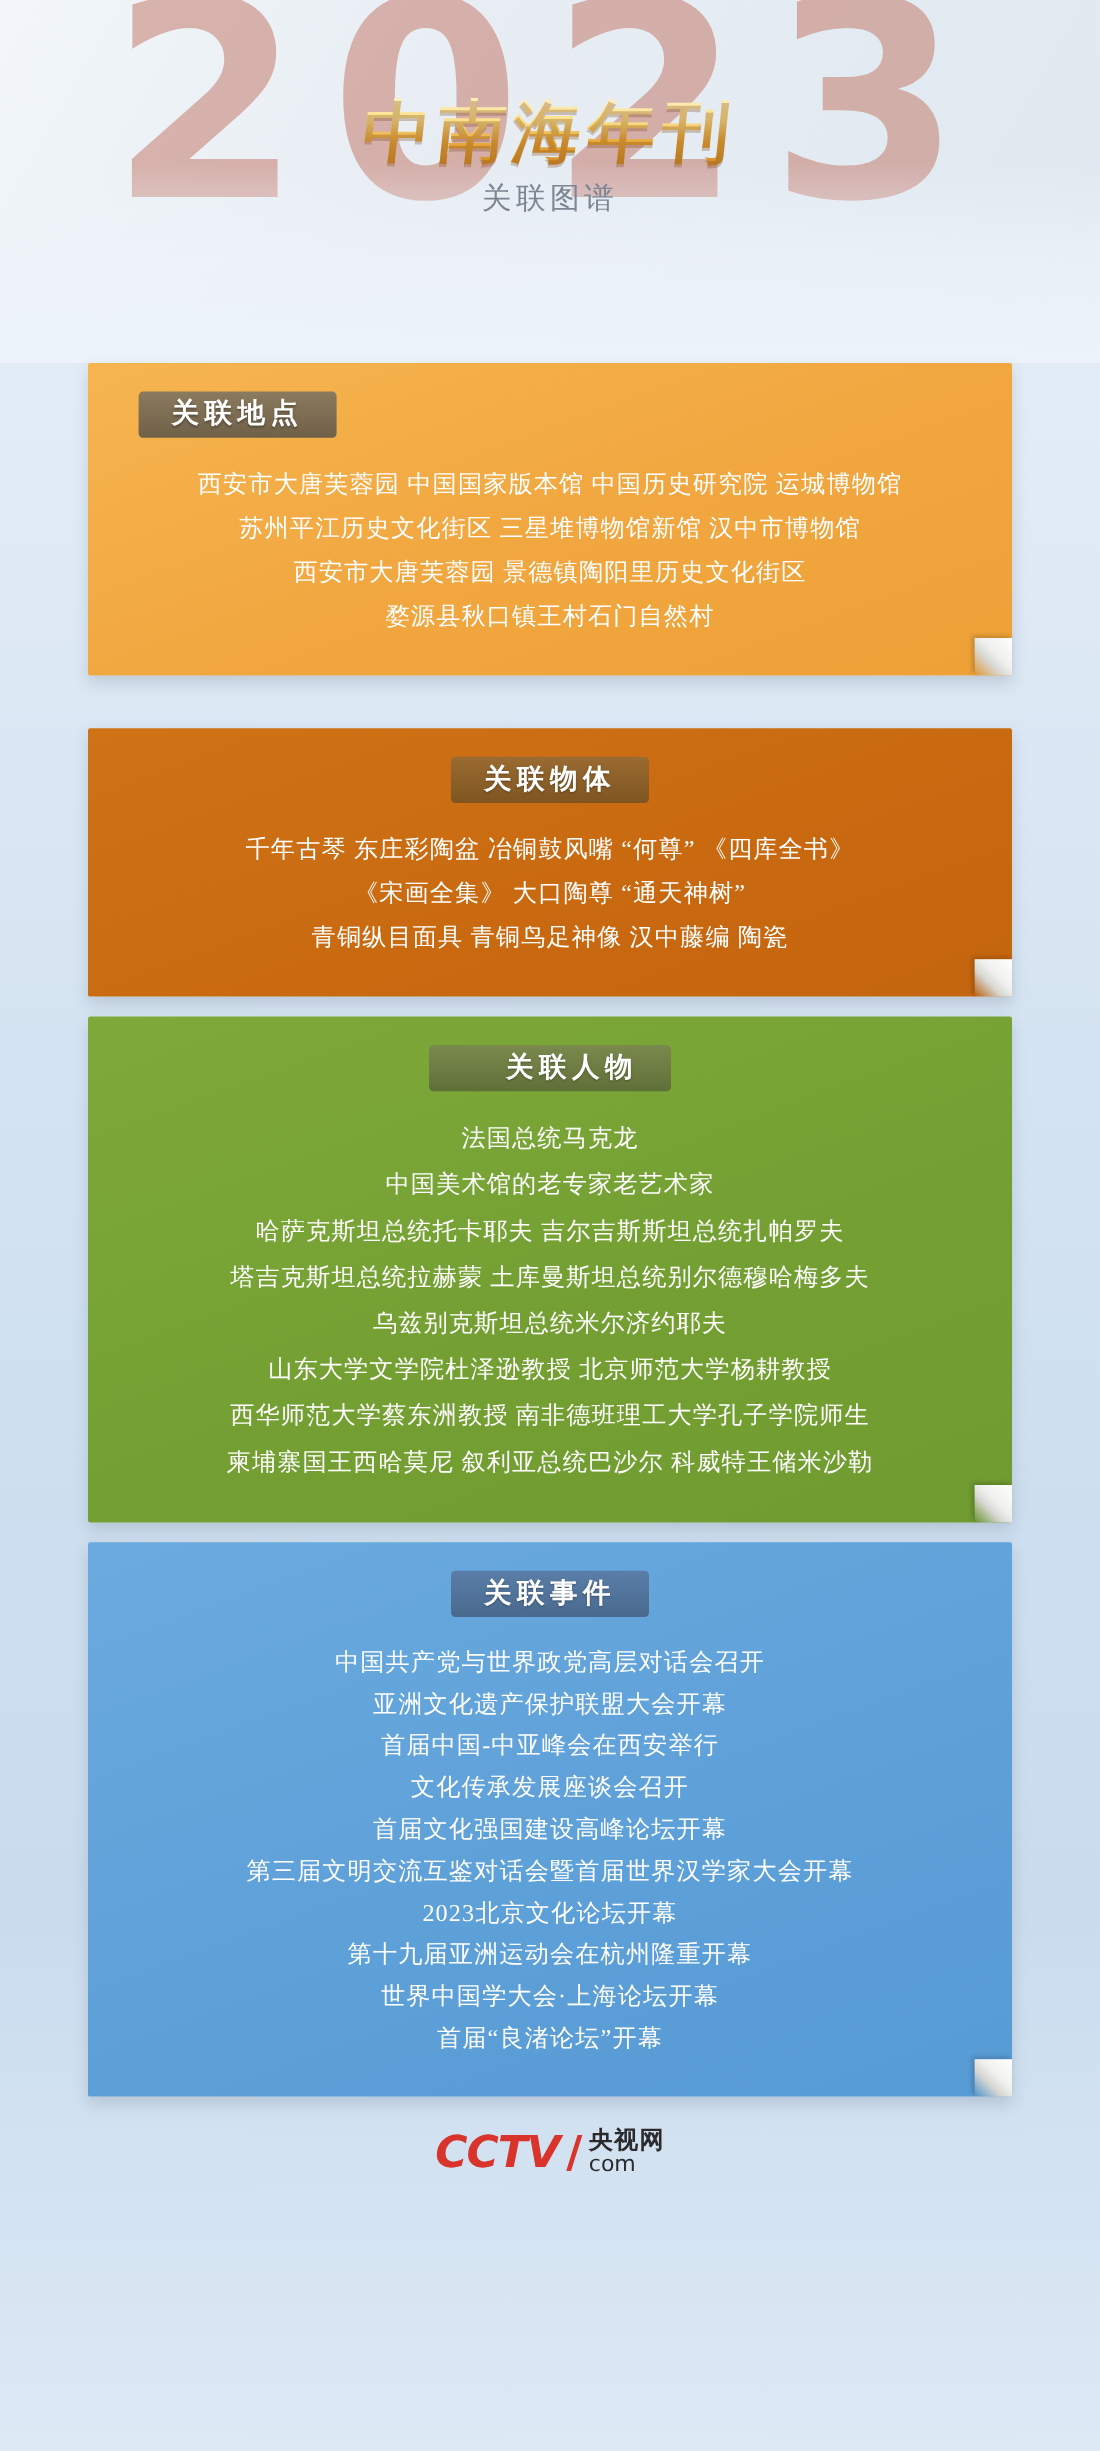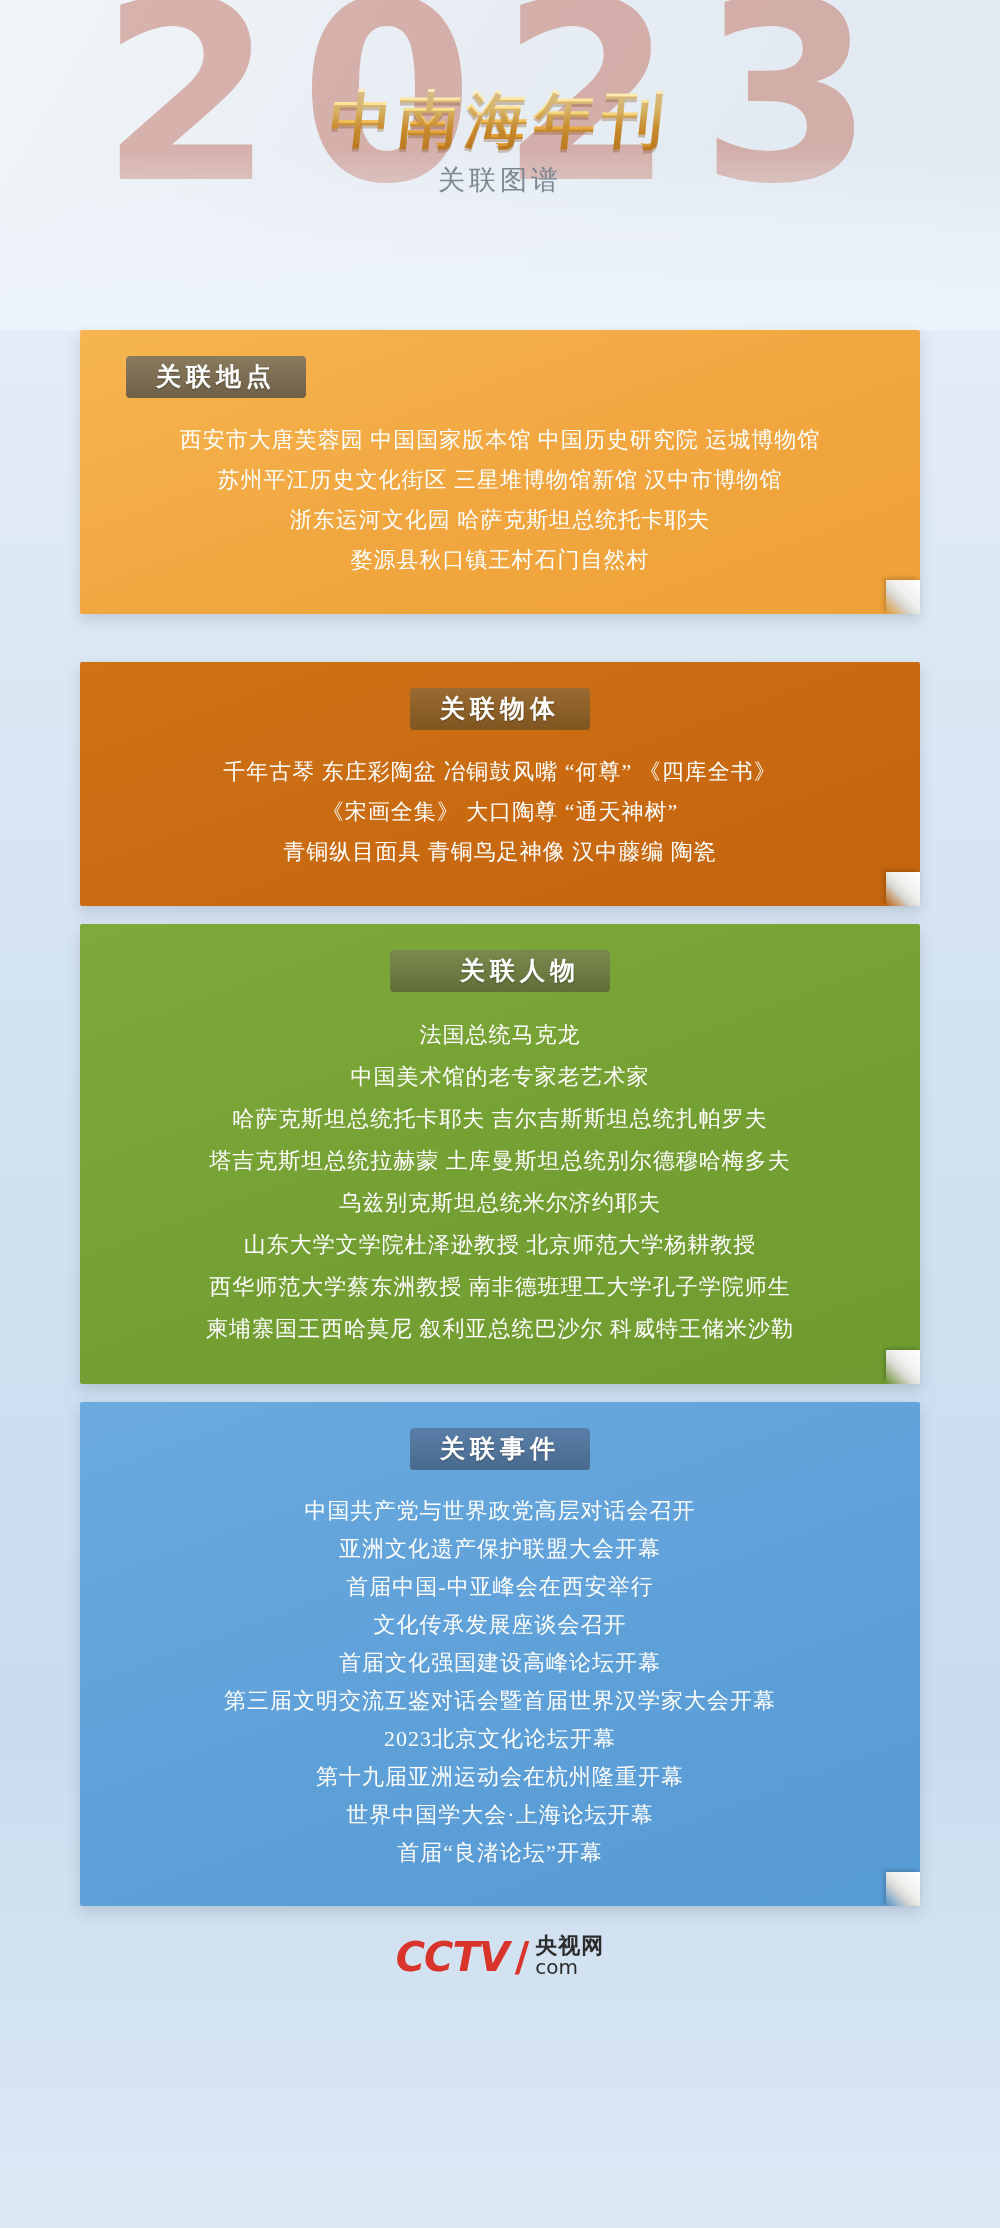--- a/index.html
+++ b/index.html
@@ -191,21 +191,21 @@
   </div>
 </div>
 
 <div class="cards">
 
   <div class="card card-places">
     <div class="card-title">关联地点</div>
     <div class="card-lines">
       <div class="card-line">西安市大唐芙蓉园  中国国家版本馆  中国历史研究院  运城博物馆</div>
       <div class="card-line">苏州平江历史文化街区  三星堆博物馆新馆  汉中市博物馆</div>
-      <div class="card-line">浙东运河文化园  哈萨克斯坦总统托卡耶夫</div>
+      <div class="card-line">西安市大唐芙蓉园  景德镇陶阳里历史文化街区</div>
       <div class="card-line">婺源县秋口镇王村石门自然村</div>
     </div>
   </div>
 
   <div class="card card-objects">
     <div class="card-title">关联物体</div>
     <div class="card-lines">
       <div class="card-line">千年古琴  东庄彩陶盆  冶铜鼓风嘴  “何尊”  《四库全书》</div>
       <div class="card-line">《宋画全集》  大口陶尊  “通天神树”</div>
       <div class="card-line">青铜纵目面具  青铜鸟足神像  汉中藤编  陶瓷</div>

